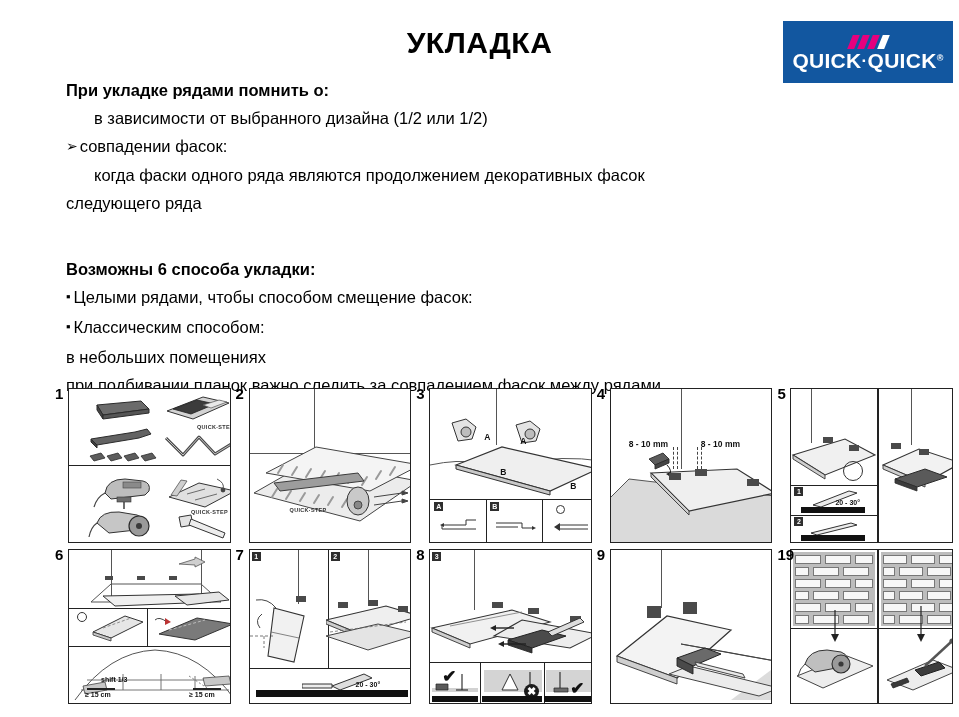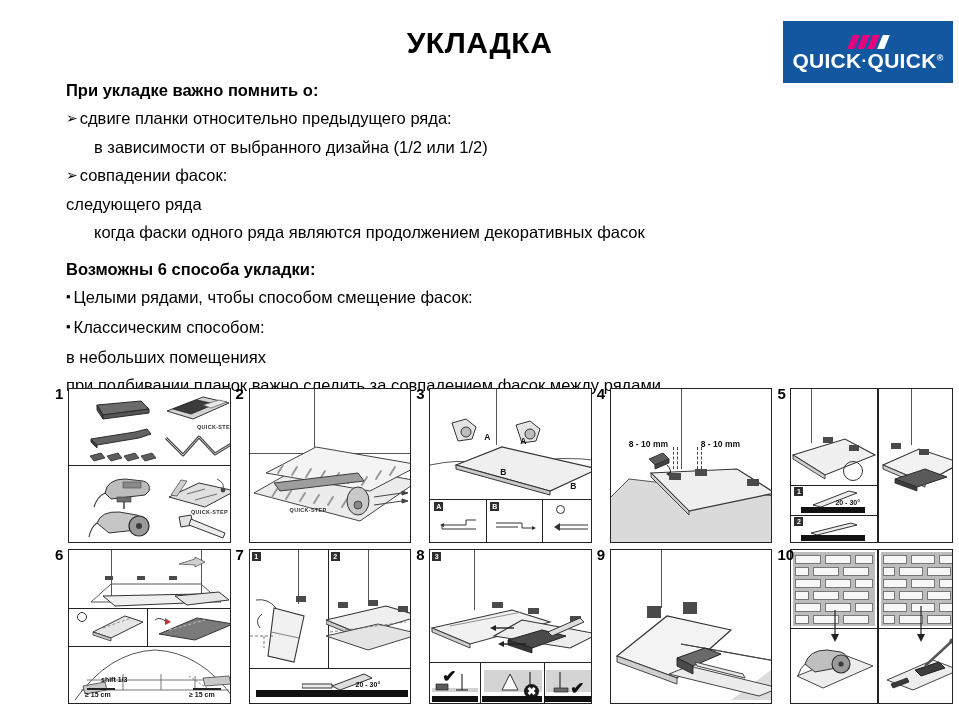--- a/index.html
+++ b/index.html
@@ -125,26 +125,25 @@
   <div class="slashes">
     <i></i>
       <i></i>
       <i></i>
       <i></i>
   </div>
   <div class="wordmark"><span>QUICK</span><span class="dot">·</span><span>QUICK</span><span class="reg">®</span></div>
 </div>
 
 <div class="copy" id="copy-block-1">
-  <div class="line bold">При укладке важно помнить о:</div>
-  <div class="line bullet-arrow">сдвиге планки относительно предыдущего ряда:</div>
+  <div class="line bold">При укладке рядами помнить о:</div>
   <div class="line indent">в зависимости от выбранного дизайна (1/2 или 1/2)</div>
   <div class="line bullet-arrow">совпадении фасок:</div>
+  <div class="line indent">когда фаски одного ряда являются продолжением декоративных фасок</div>
   <div class="line">следующего ряда</div>
-  <div class="line indent">когда фаски одного ряда являются продолжением декоративных фасок</div>
 </div>
 
 <div class="copy" id="copy-block-2">
   <div class="line bold">Возможны 6 способа укладки:</div>
   <div class="line bullet-square">Целыми рядами, чтобы способом смещение фасок:</div>
   <div class="line bullet-square">Классическим способом:</div>
   <div class="line">в небольших помещениях</div>
   <div class="line">при подбивании планок важно следить за совпадением фасок между рядами</div>
 </div>
 
@@ -579,21 +578,21 @@
           <svg style="position:absolute;left:60px;top:92px;" width="78" height="44" viewBox="0 0 78 44">
             <polygon points="6,16 34,6 50,12 22,24" fill="#6a6a6a" stroke="#222" stroke-width="1"></polygon>
             <polygon points="6,16 22,24 22,32 6,24" fill="#4a4a4a" stroke="#222" stroke-width="0.9"></polygon>
             <polygon points="24,20 72,32 74,36 26,24" fill="#e9e9e9" stroke="#444" stroke-width="1"></polygon>
           </svg>
         </div>
       </div>
     </div>
 
     <div class="figure">
-      <span class="fig-num">10</span>
+      <span class="fig-num">19</span>
       <div class="fig-box">
         <div class="fig-inner">
           <div class="vline" style="left:86px;top:0;bottom:0;background:#222;width:2px;"></div>
           <div class="hline" style="left:0;right:0;top:78px;background:#222;"></div>
 
           <div class="brickwall" style="left:2px;top:2px;width:82px;height:74px;">
             <div class="brick" style="left:2px;top:3px;width:26px;"></div>
             <div class="brick" style="left:32px;top:3px;width:26px;"></div>
             <div class="brick" style="left:62px;top:3px;width:18px;"></div>
             <div class="brick" style="left:2px;top:15px;width:14px;"></div>

